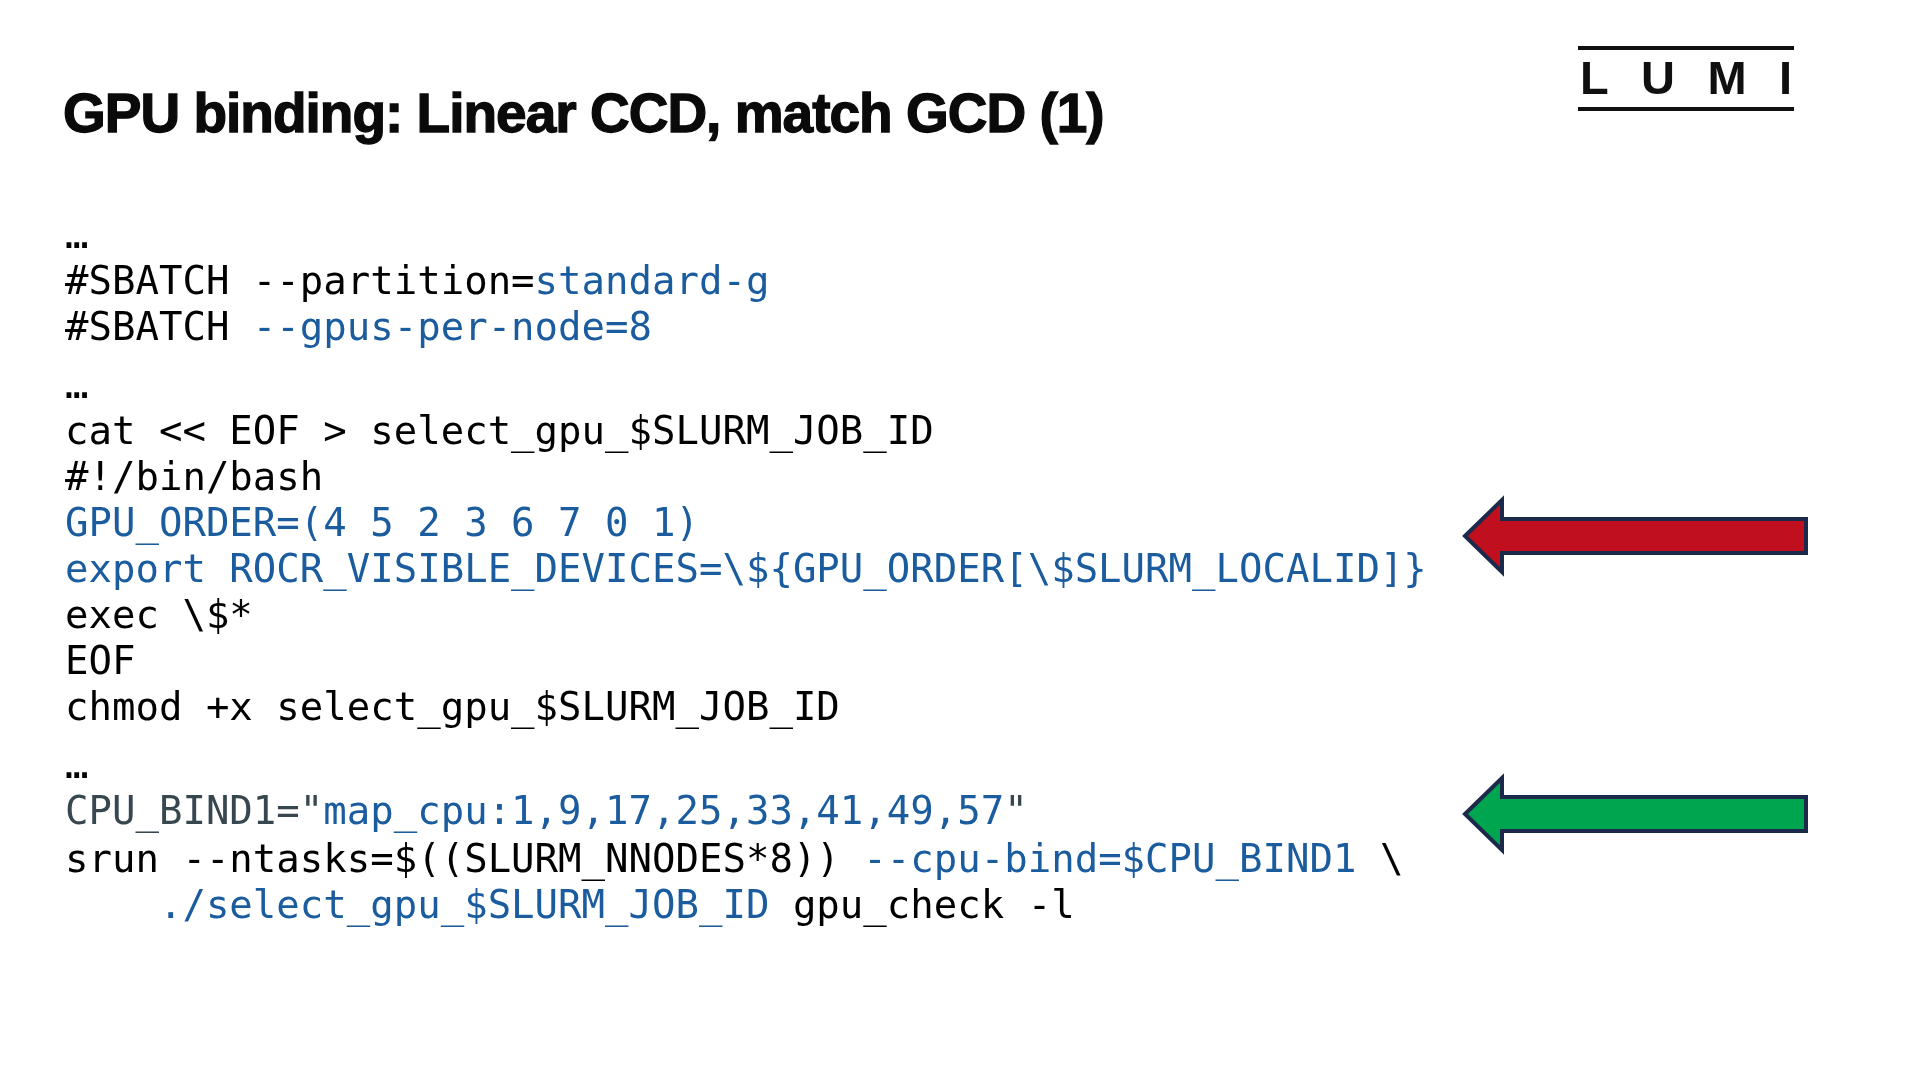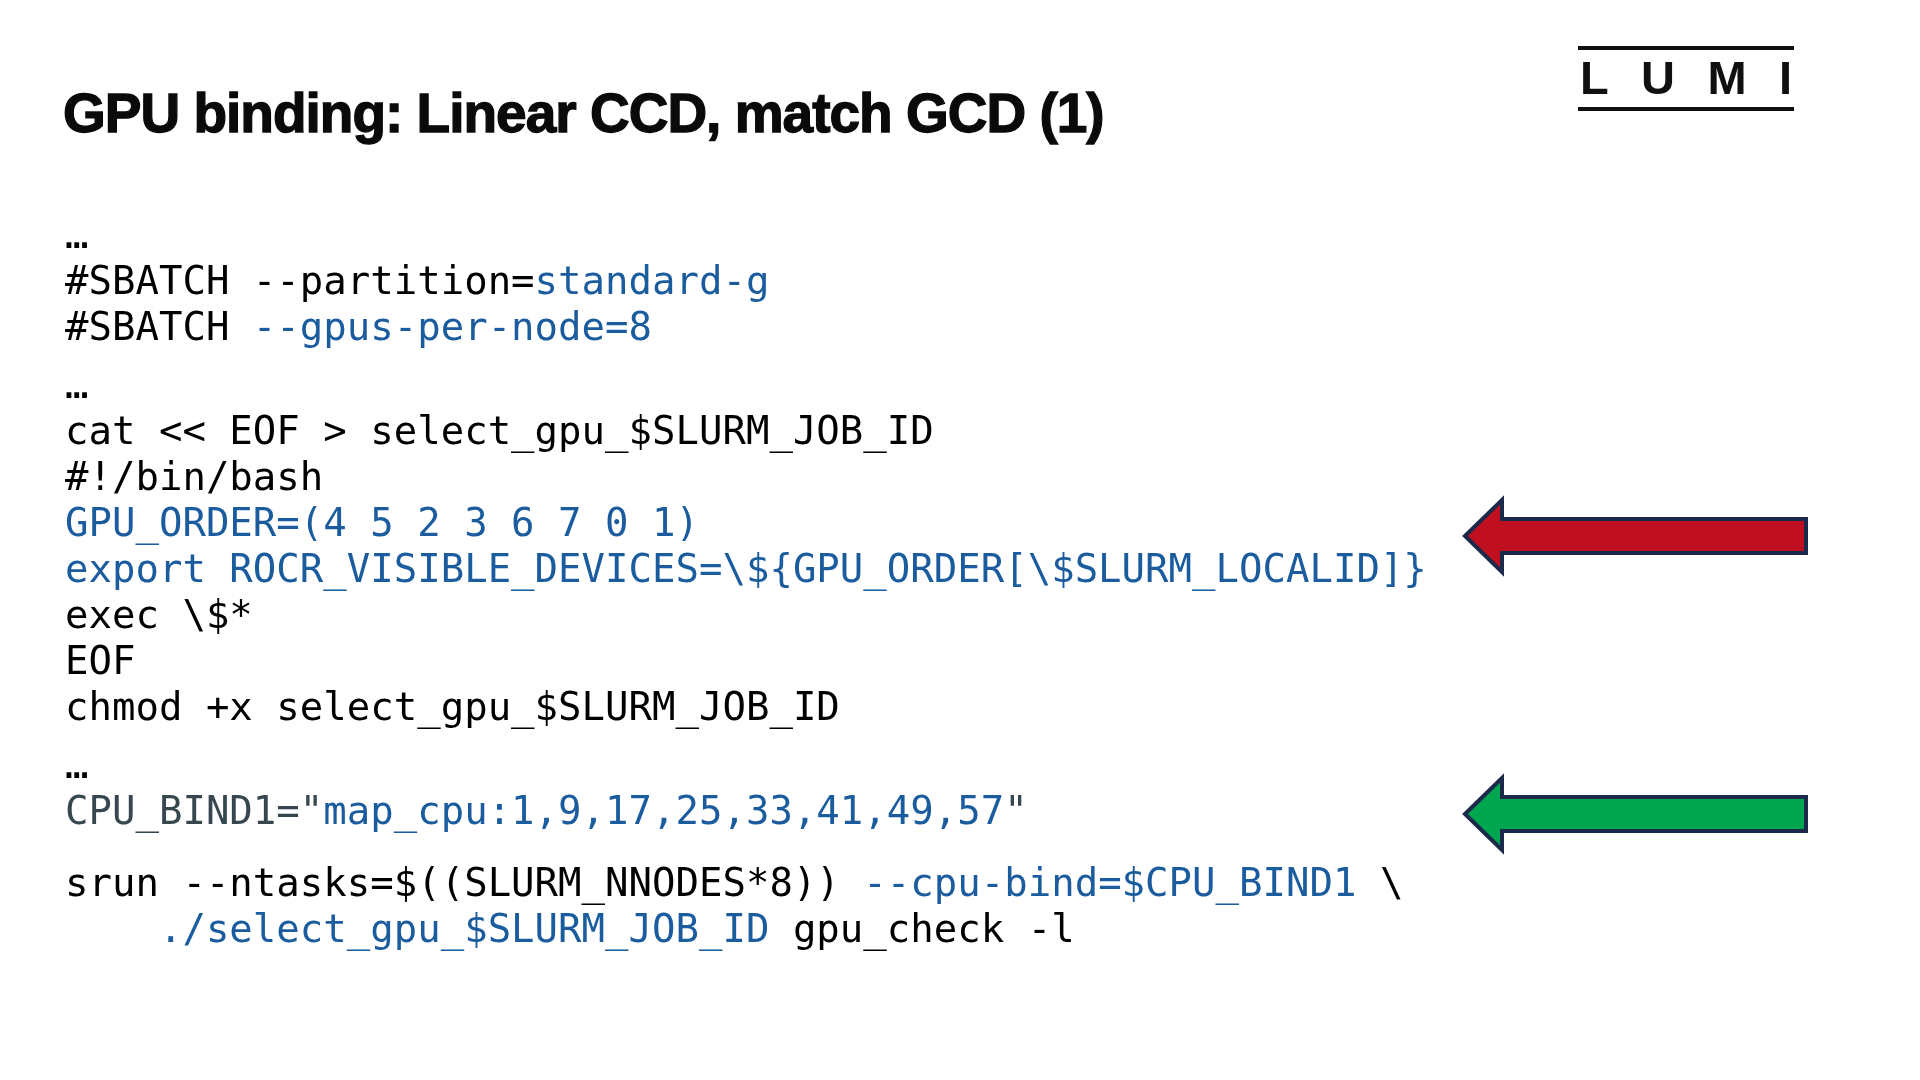--- a/index.html
+++ b/index.html
@@ -21,21 +21,21 @@
     font-weight:700;font-size:47px;line-height:47px;color:#101010;
   }
   .code{
     position:absolute;left:65px;top:212px;
     font-family:"DejaVu Sans Mono","Liberation Mono",monospace;
     font-size:39px;line-height:46px;
     white-space:pre;
   }
   .code-line{white-space:pre;}
   .gap-small{margin-top:12px;}
-  .gap-large{margin-top:26px;}
+  .gap-large{margin-top:2px;}
   .arrow{position:absolute;width:348px;height:82px;}
   .arrow-red{left:1462px;top:495px;}
   .arrow-green{left:1462px;top:773px;}
 </style>
 </head>
 <body>
 
 <div class="canvas">
 
   <h1 class="title">GPU binding: Linear CCD, match GCD (1)</h1>

